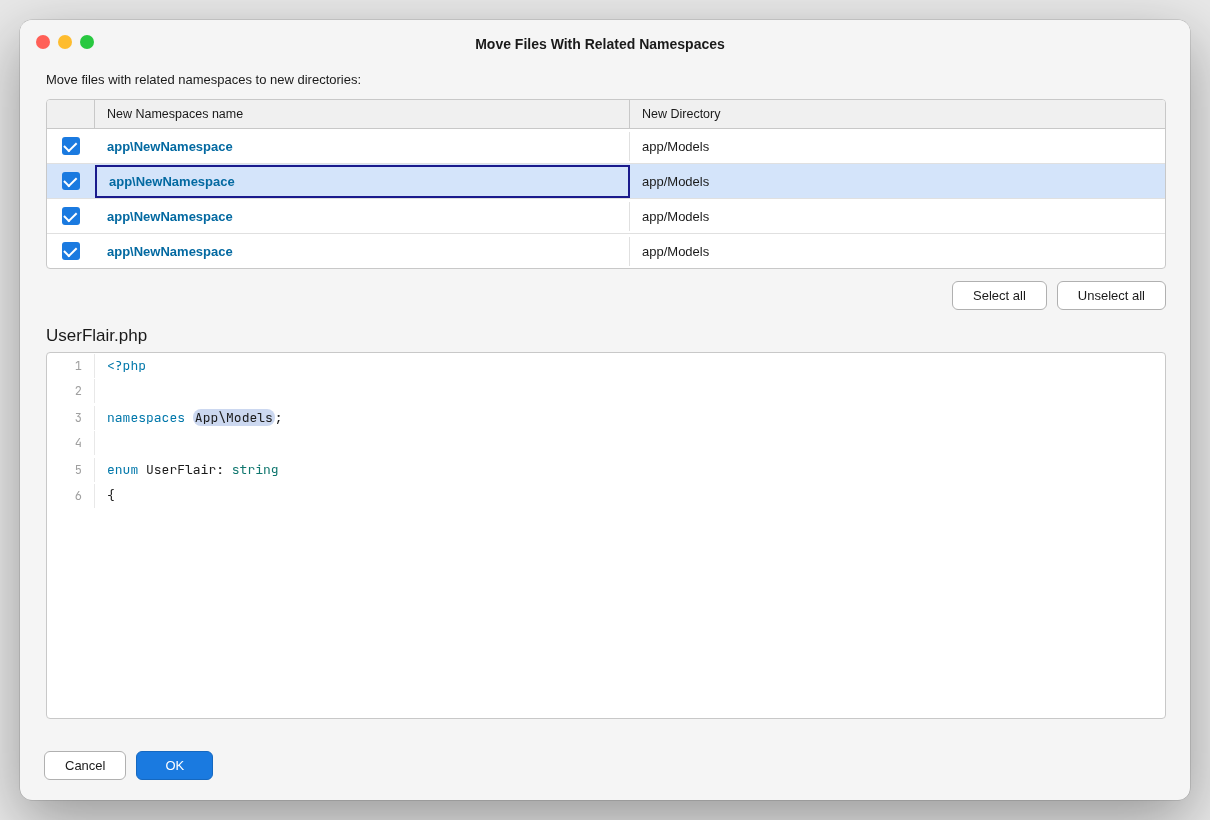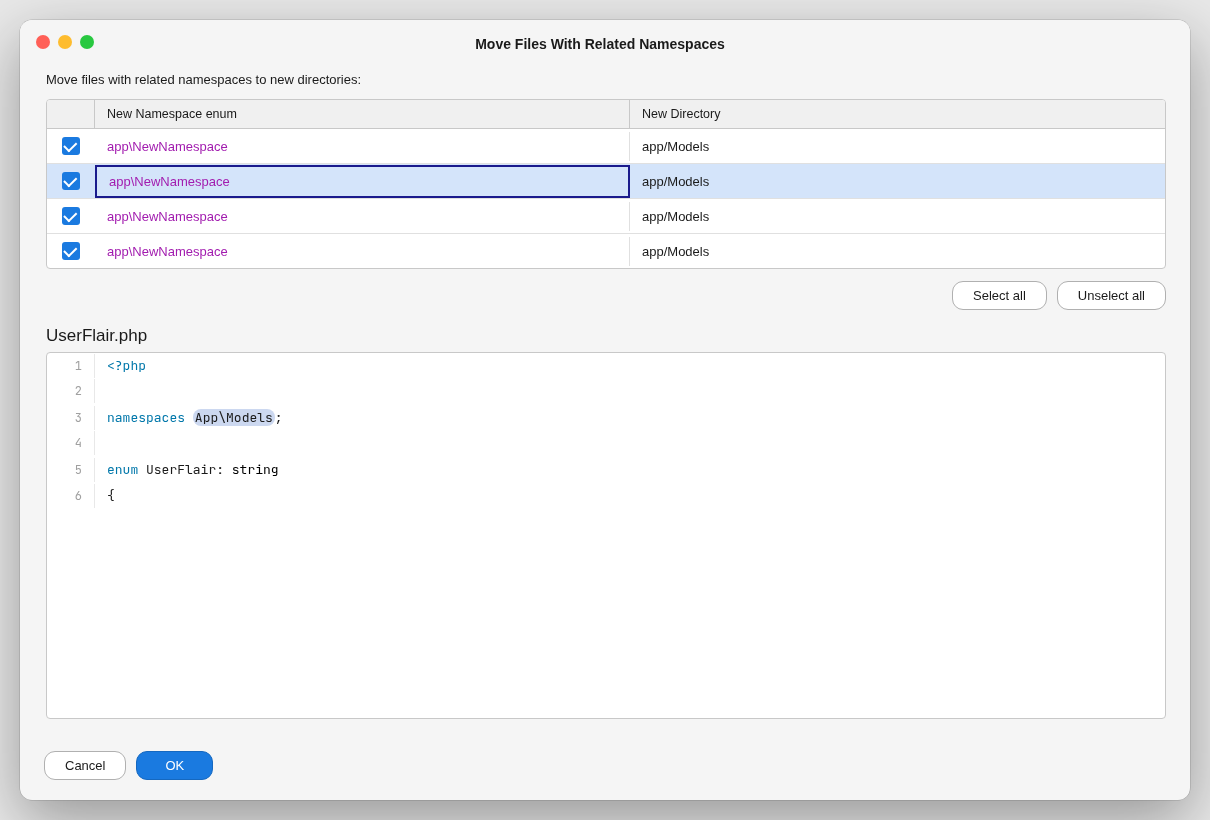--- a/index.html
+++ b/index.html
@@ -153,43 +153,43 @@
       height: 6px;
       border-left: 2px solid white;
       border-bottom: 2px solid white;
       transform: rotate(-45deg) translateY(-1px);
       display: block;
     }
 
     .cell-namespace {
       padding: 7px 12px;
       font-size: 13px;
-      font-weight: 400;
-      color: #a21caf;
+      font-weight: 700;
+      color: #0369a1;
       border-right: 1px solid #e0e0e0;
     }
 
     .cell-directory {
       padding: 7px 12px;
       font-size: 13px;
       color: #1a1a1a;
     }
 
     .buttons-row {
       display: flex;
       justify-content: flex-end;
       gap: 10px;
       margin-top: 12px;
       margin-bottom: 16px;
     }
 
     .btn {
       padding: 6px 20px;
       font-size: 13px;
-      border-radius: 11px;
+      border-radius: 6px;
       cursor: pointer;
       border: 1px solid #b0b0b0;
       background: white;
       color: #1a1a1a;
       font-family: inherit;
     }
 
     .btn-primary {
       background: #1a7ae0;
       color: white;
@@ -232,21 +232,21 @@
     }
 
     .line-code {
       padding: 4px 12px;
       color: #1a1a1a;
       flex: 1;
     }
 
     .kw-tag { color: #0077aa; }
     .kw-namespace { color: #0077aa; }
-    .kw-string { color: #000000; }
+    .kw-string { color: #0f766e; }
     .kw-highlight {
       background: #ccd8f0;
       padding: 0 2px;
       border-radius: 8px;
     }
 
     .bottom-buttons {
       display: flex;
       gap: 10px;
       padding: 12px 24px 20px 24px;
@@ -264,21 +264,21 @@
     </div>
     <span class="dialog-title">Move Files With Related Namespaces</span>
   </div>
 
   <div class="dialog-content">
     <p class="description">Move files with related namespaces to new directories:</p>
 
     <div class="table-container">
       <div class="table-header">
         <div class="th"></div>
-        <div class="th">New Namespace enum</div>
+        <div class="th">New Namespaces name</div>
         <div class="th">New Directory</div>
       </div>
 
       <div class="table-row">
         <div class="cell-checkbox">
           <div class="checkbox"></div>
         </div>
         <div class="cell-namespace">app\NewNamespace</div>
         <div class="cell-directory">app/Models</div>
       </div>

